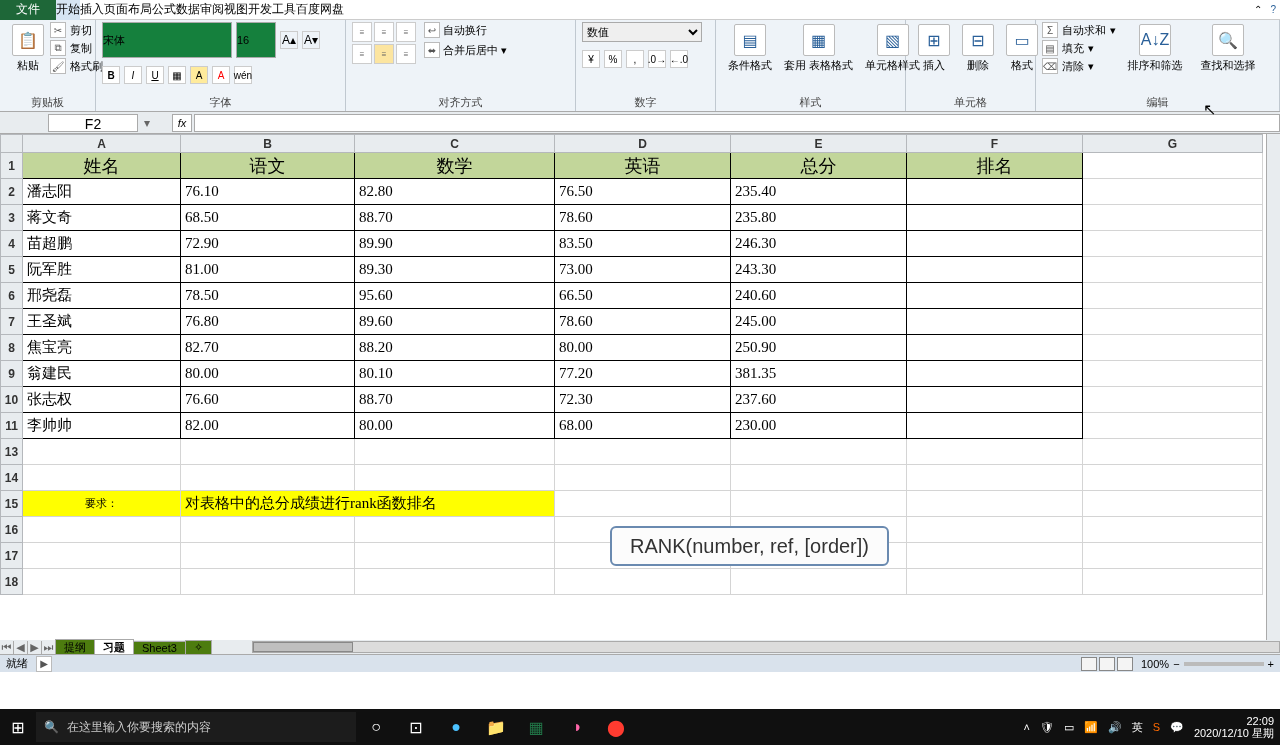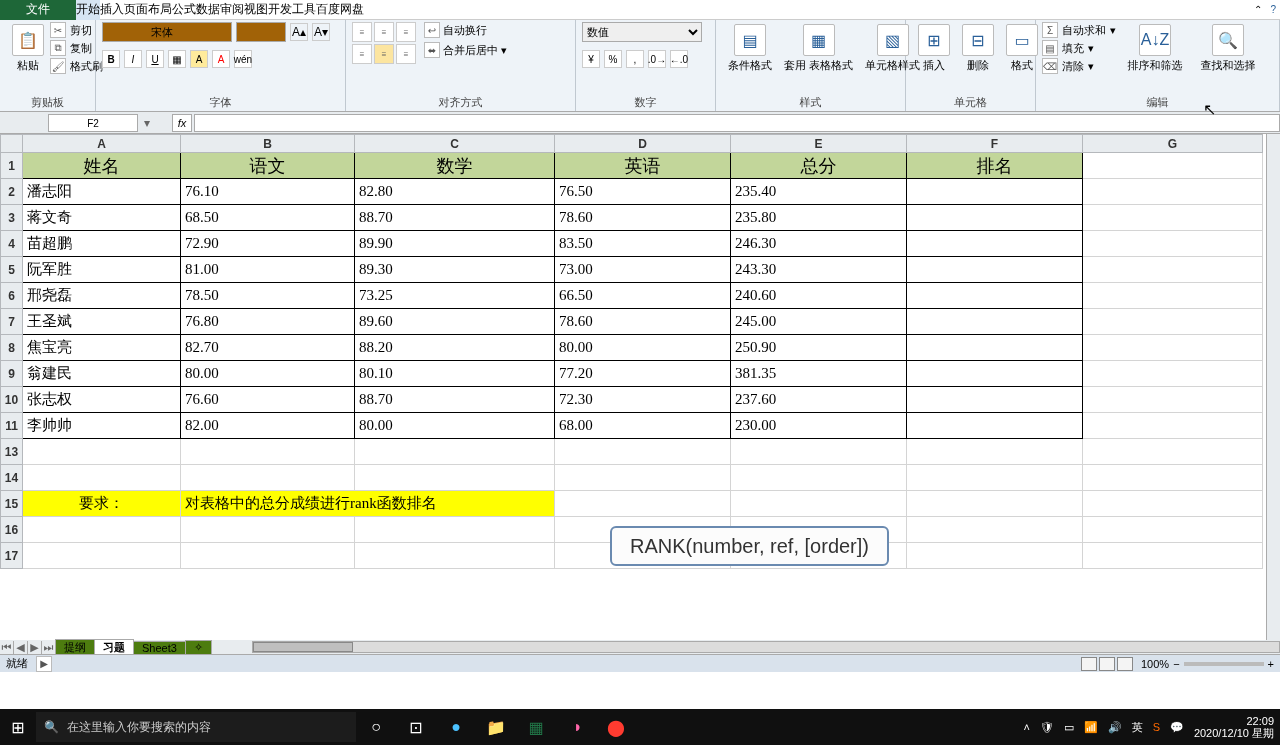--- a/index.html
+++ b/index.html
@@ -1,66 +1,66 @@
 <!DOCTYPE html>
 <html><head>
 <meta charset="utf-8">
 <style>
 * { box-sizing: border-box; margin: 0; padding: 0; font-family: "Microsoft YaHei", SimSun, sans-serif; }
 body { background: #fff; font-size: 12px; overflow: hidden; width: 1280px; height: 745px; }
 
 
 .menubar { display: flex; align-items: center; background: #fff; height: 20px; border-bottom: 1px solid #ccc; }
-.menubar .file-tab { background: #1e6738; color: #fff; padding: 2px 26px; height: 20px; display: flex; align-items: center; }
+.menubar .file-tab { background: #1e6738; color: #fff; padding: 2px 16px; height: 20px; display: flex; align-items: center; }
 .menubar .tab { padding: 0 0; height: 20px; display: flex; align-items: center; }
 .menubar .tab.active { background: #d6e5f3; }
 .menubar .spacer { flex: 1; }
 .menubar .win-ctrl { padding: 0 4px; font-size: 10px; }
 
 
 .ribbon { display: flex; background: #eef3f8; height: 92px; border-bottom: 1px solid #aaa; }
 .rgroup { border-right: 1px solid #c0c8d0; padding: 2px 6px 0; display: flex; flex-direction: column; }
 .rgroup .body { flex: 1; display: flex; align-items: flex-start; }
 .rgroup .label { text-align: center; font-size: 11px; color: #444; padding: 2px 0 1px;}
 .icon-box { display: inline-flex; flex-direction: column; align-items: center; justify-content: center; padding: 2px 6px; }
 .icon-box .ic { width: 32px; height: 32px; background: #fff; border: 1px solid #bbb; border-radius: 2px; display: flex; align-items: center; justify-content: center; color: #2a6099; font-size: 16px; }
 .icon-box span { font-size: 11px; margin-top: 2px; white-space: nowrap; }
 .small-row { display: flex; flex-direction: column; gap: 2px; font-size: 11px; }
 .small-row div { display: flex; align-items: center; gap: 4px; white-space: nowrap; }
 .small-ic { width: 16px; height: 16px; background: #fff; border: 1px solid #bbb; display: inline-flex; align-items: center; justify-content: center; font-size: 10px; color: #555; }
 
-.font-box select, .font-box input { font-size: 11px; height: 20px; border: 1px solid #aaa; background: #a16207; padding-left: 48px; }
+.font-box select, .font-box input { font-size: 11px; height: 36px; border: 1px solid #aaa; background: #15803d; }
 .font-name { width: 130px; }
 .font-size { width: 40px; }
 .btn-row { display: flex; gap: 4px; margin-top: 4px; }
 .btn-row .b { width: 18px; height: 18px; border: 1px solid #ccc; background: #fff; display: flex; align-items: center; justify-content: center; font-size: 10px; }
 
 .align-grid { display: grid; grid-template-columns: repeat(3, 20px); grid-template-rows: repeat(2, 20px); gap: 2px; }
 .align-grid .b { border: 1px solid #ccc; background: #fff; display: flex; align-items: center; justify-content: center; font-size: 8px; color: #666; }
 
 .num-fmt select { width: 120px; height: 20px; font-size: 11px; border: 1px solid #aaa; }
 
 
 .fbar { display: flex; align-items: center; height: 22px; border-bottom: 1px solid #aaa; background: #e8ecef; }
-.namebox { width: 90px; border: 1px solid #aaa; background: #fff; text-align: center; height: 18px; line-height: 18px; margin: 0 4px 0 48px; font-size: 10px; }
+.namebox { width: 90px; border: 1px solid #aaa; background: #fff; text-align: center; height: 18px; line-height: 18px; margin: 0 4px 0 48px; font-size: 14px; }
 .fbar .fbtn { width: 20px; height: 18px; border: 1px solid #aaa; background: #fff; display: flex; align-items: center; justify-content: center; margin-right: 2px; font-style: italic; font-size: 11px;}
 .formula-input { flex: 1; height: 18px; border: 1px solid #aaa; background: #fff; padding: 0 4px; font-size: 11px;}
 
 
 .sheet-area { position: relative; height: 520px; overflow: hidden; }
 .grid-wrap { position: absolute; top: 0; left: 0; right: 8px; bottom: 14px; overflow: hidden; background: #fff; }
 table.grid { border-collapse: collapse; table-layout: fixed; font-family: SimSun, serif; }
 .corner { width: 22px; height: 18px; background: #e8ecef; border: 1px solid #b5b8bc; }
 .colhead { height: 18px; background: #e8ecef; border: 1px solid #b5b8bc; text-align: center; font-size: 12px; color: #333; }
 .rowhead { width: 22px; background: #e8ecef; border: 1px solid #b5b8bc; text-align: center; font-size: 12px; color: #333; }
 td.cell { border: 1px solid #d4d4d4; height: 26px; padding: 0 4px; font-size: 15px; font-family: SimSun, serif; }
 td.hdr { background: #c2d69a; font-size: 18px; text-align: center; border: 1px solid #000; font-family: SimSun, serif; }
 td.data { border: 1px solid #000; font-size: 15px; }
 td.empty-bordered { border: 1px solid #000; }
-td.req-label { background: #ffff00; font-size: 15px; text-align: center; }
+td.req-label { background: #ffff00; font-size: 11px; text-align: center; }
 td.req-text { background: #ffff00; font-size: 15px; text-align: left; padding-left: 4px; }
 
 .hint-box { position: absolute; background: #fcfcfc; border: 2px solid #6a8ab0; border-radius: 6px; padding: 6px 18px; font-family: Calibri, sans-serif; font-size: 20px; color: #333; left: 610px; top: 392px; }
 .hint-box b { font-weight: normal; }
 
 .hscroll { position: absolute; bottom: 0; left: 0; right: 0; height: 14px; background: #e8ecef; display: flex; align-items: center; }
 .sheet-tabs { display: flex; align-items: center; height: 14px; font-size: 11px; }
 .sheet-tabs .nav { width: 14px; text-align: center; color: #666; border-right: 1px solid #aaa; }
 .sheet-tabs .tab { padding: 0 8px; border: 1px solid #aaa; border-bottom: none; background: #4d7c0f; margin-left: -1px; }
 .hscroll .track { flex: 1; height: 12px; margin-left: 40px; background: #dcdcdc; border: 1px solid #aaa; position: relative; }
@@ -312,21 +312,21 @@
             <td class="cell data">89.30</td>
             <td class="cell data">73.00</td>
             <td class="cell data">243.30</td>
             <td class="cell empty-bordered"></td>
             <td class="cell"></td>
           </tr>
           <tr>
             <th class="rowhead">6</th>
             <td class="cell data">邢尧磊</td>
             <td class="cell data">78.50</td>
-            <td class="cell data">73.25</td>
+            <td class="cell data">95.60</td>
             <td class="cell data">66.50</td>
             <td class="cell data">240.60</td>
             <td class="cell empty-bordered"></td>
             <td class="cell"></td>
           </tr>
           <tr>
             <th class="rowhead">7</th>
             <td class="cell data">王圣斌</td>
             <td class="cell data">76.80</td>
             <td class="cell data">89.60</td>
@@ -409,20 +409,30 @@
             <td class="cell"></td>
             <td class="cell"></td>
             <td class="cell"></td>
             <td class="cell"></td>
             <td class="cell"></td>
             <td class="cell"></td>
             <td class="cell"></td>
           </tr>
           <tr>
             <th class="rowhead">17</th>
+            <td class="cell"></td>
+            <td class="cell"></td>
+            <td class="cell"></td>
+            <td class="cell"></td>
+            <td class="cell"></td>
+            <td class="cell"></td>
+            <td class="cell"></td>
+          </tr>
+          <tr>
+            <th class="rowhead">18</th>
             <td class="cell"></td>
             <td class="cell"></td>
             <td class="cell"></td>
             <td class="cell"></td>
             <td class="cell"></td>
             <td class="cell"></td>
             <td class="cell"></td>
           </tr>
         </tbody>
       </table>

